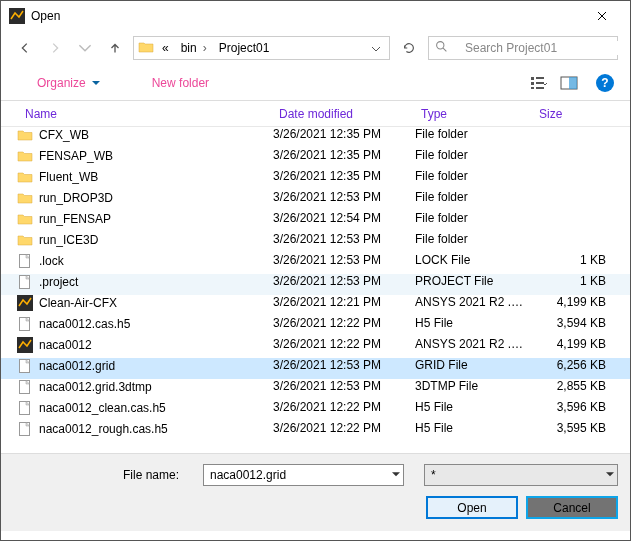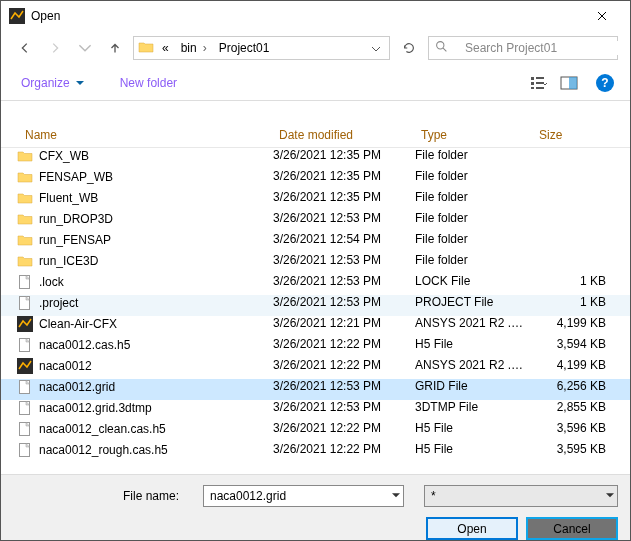--- a/index.html
+++ b/index.html
@@ -16,27 +16,27 @@
 .addrbar .folder-icon { width: 16px; height: 16px; }
 .addrbar .crumb { padding: 2px 4px; cursor: pointer; display:flex; align-items:center; gap:2px;}
 .addrbar .sep { color: #666; }
 .addrbar .spacer { flex: 1; }
 .addrbar .dd { color: #666; padding: 0 4px; }
 .refresh-btn { width: 26px; height: 24px; border: 1px solid transparent; display: flex; align-items: center; justify-content: center; }
 .searchbox { width: 190px; height: 24px; border: 1px solid #ccc; display: flex; align-items: center; padding: 0 6px; gap: 17px; color: #777; }
 .searchbox input { border: none; outline: none; flex: 1; font-size: 12px; color: #000; }
 .searchbox input::placeholder { color: #888; }
 .toolbar { height: 36px; border-bottom: 1px solid #ddd; display: flex; align-items: center; padding: 0 16px; }
-.toolbar .tb-btn { color: #8b5cf6; padding: 4px 4px; cursor: pointer; display:flex; align-items:center; gap:2px;}
+.toolbar .tb-btn { color: #ec4899; padding: 4px 4px; cursor: pointer; display:flex; align-items:center; gap:2px;margin-left:16px;}
 .toolbar .tb-btn.dd::after { content: ""; border: 4px solid transparent; border-top-color: #0a64a0; margin-left: 4px; transform: translateY(2px); }
 .toolbar .spacer { flex: 1; }
 .toolbar .view-icons { display: flex; gap: 8px; align-items: center; }
 .toolbar .vicon { width: 22px; height: 22px; display: flex; align-items: center; justify-content: center; }
 .help-icon { width: 18px; height: 18px; border-radius: 50%; background: #0078d7; color: #fff; display: flex; align-items: center; justify-content: center; font-size: 12px; font-weight: bold; margin-left: 8px; }
-.columns { height: 26px; display: flex; align-items: center; border-bottom: 1px solid #e8e8e8; padding: 0 0 0 16px; color: #a16207; margin-top: 21px; }
+.columns { height: 26px; display: flex; align-items: center; border-bottom: 1px solid #e8e8e8; padding: 0 0 0 16px; color: #6d28d9; }
 .columns .col { padding: 4px 8px; cursor: pointer; display:flex; align-items:center; gap:4px; white-space:nowrap; }
 .col-name { width: 254px; }
 .col-date { width: 142px; }
 .col-type { width: 118px; }
 .col-size { flex: 1; text-align: center; padding-right: 24px; }
 .filelist { height: 326px; overflow-y: auto; }
 .row { height: 21px; display: flex; align-items: flex-start; padding: 0 0 0 16px; cursor: default; }
 .row.soft { background: #eef6fb; }
 .row.selected { background: #cde8ff; }
 .row .ficon { width: 16px; height: 16px; margin-right: 6px; flex-shrink: 0; }

